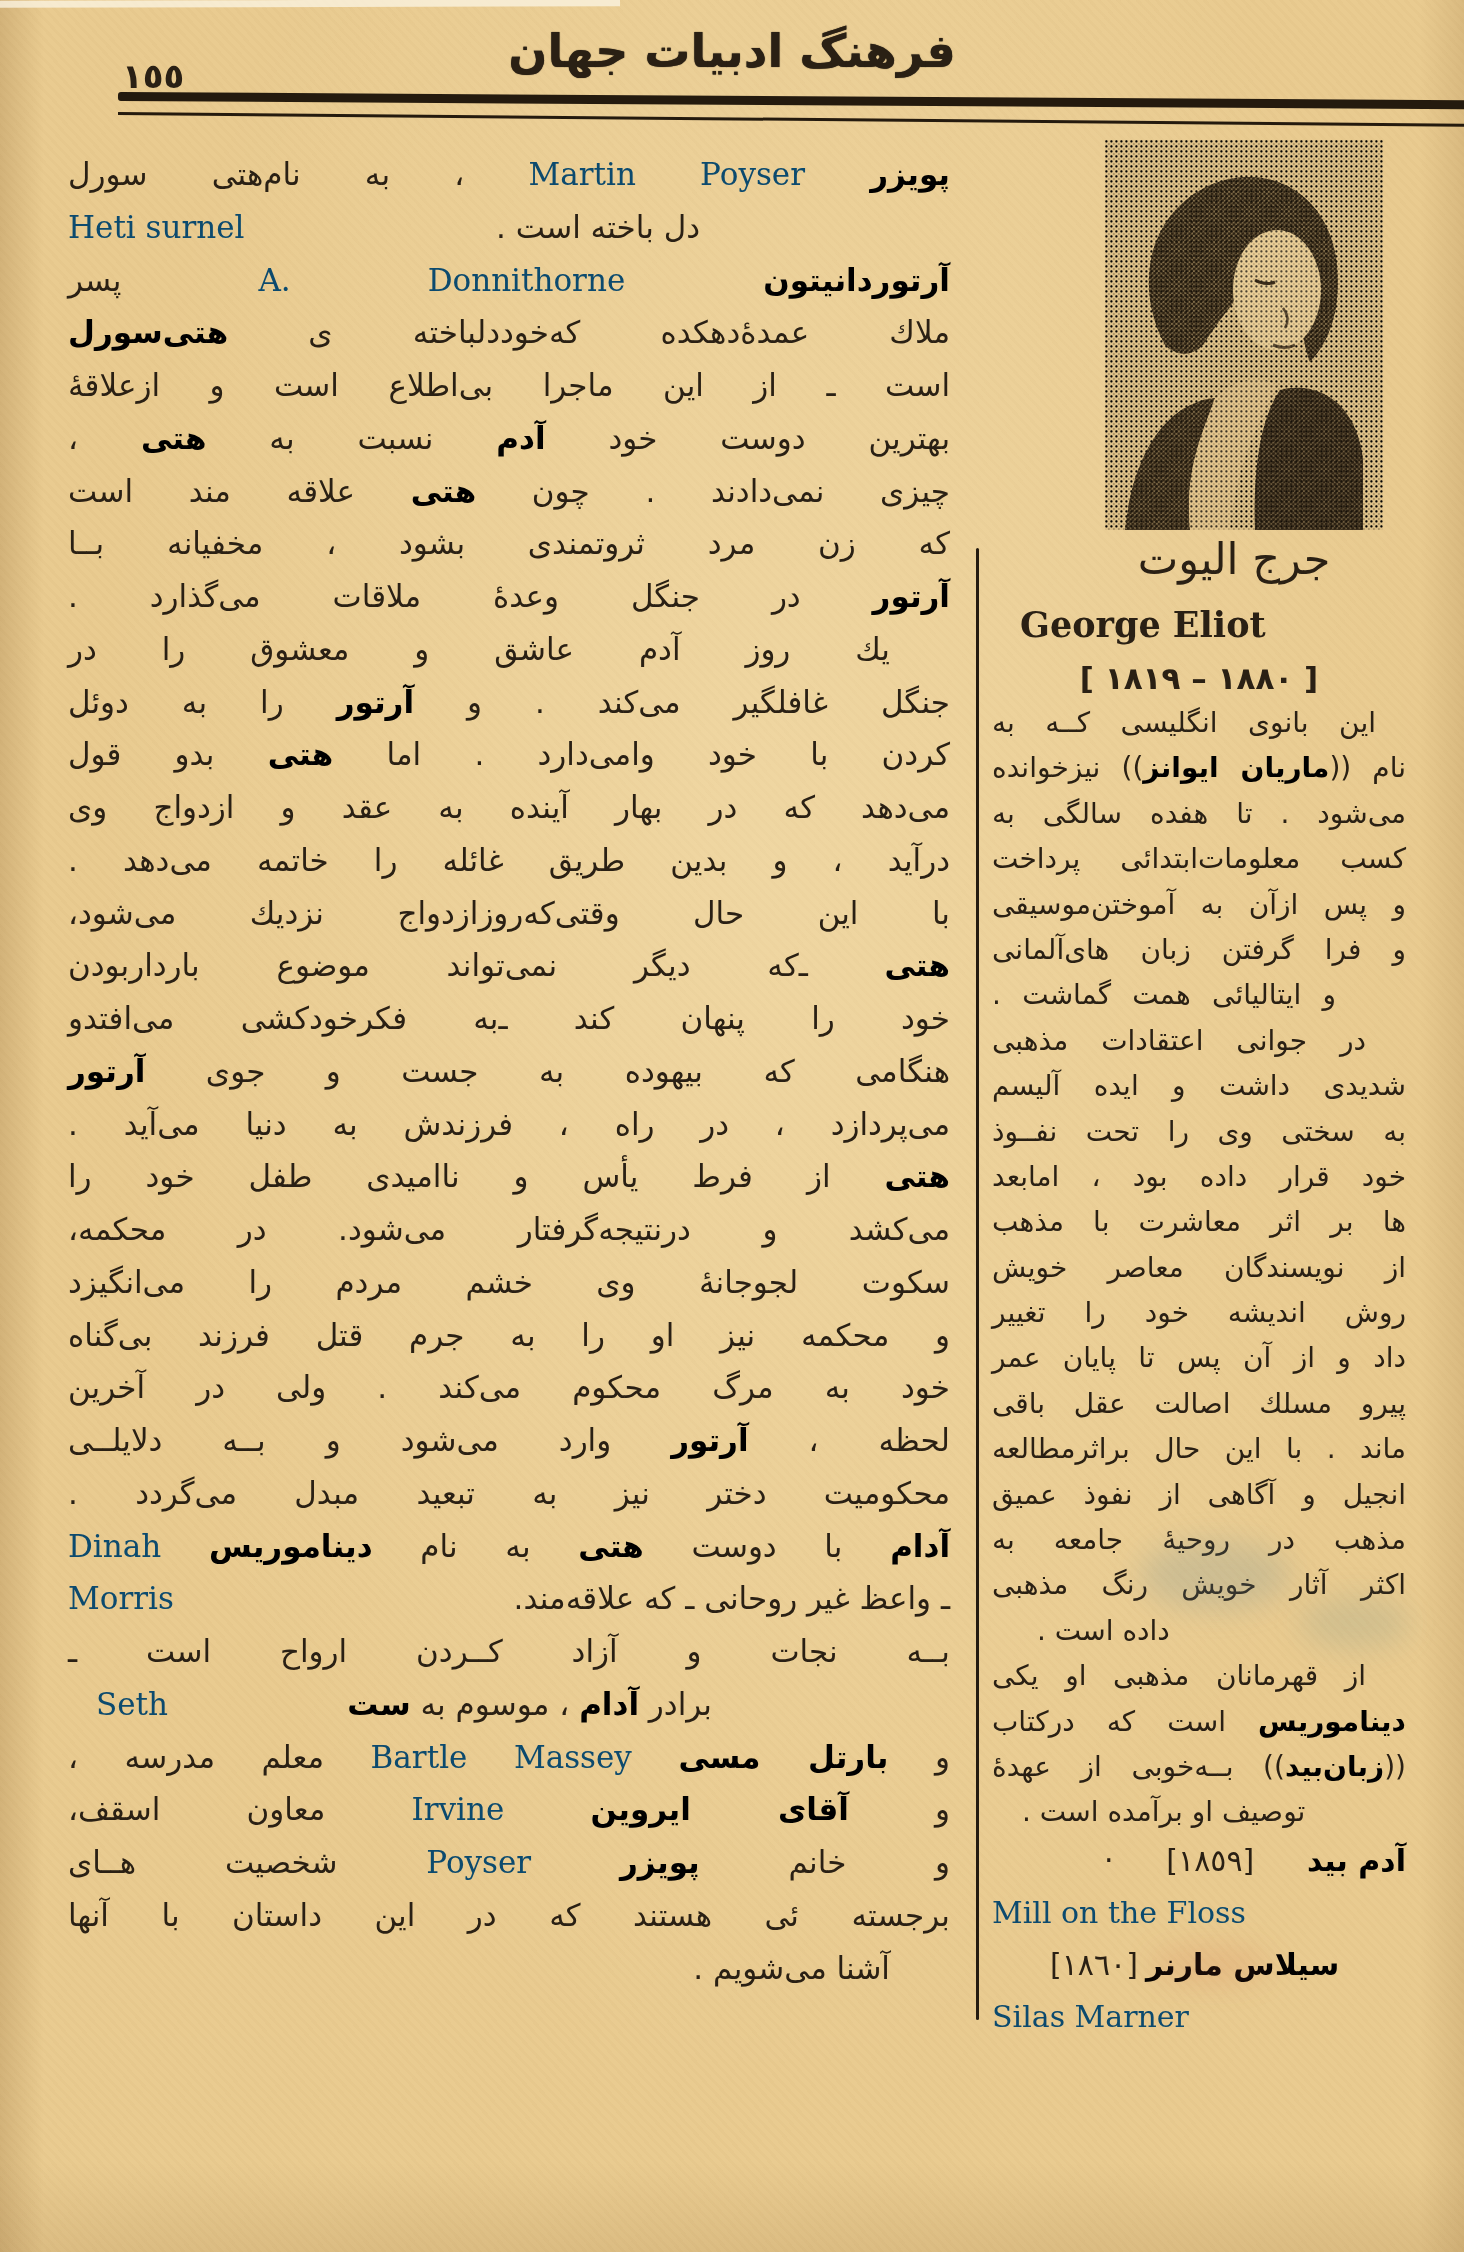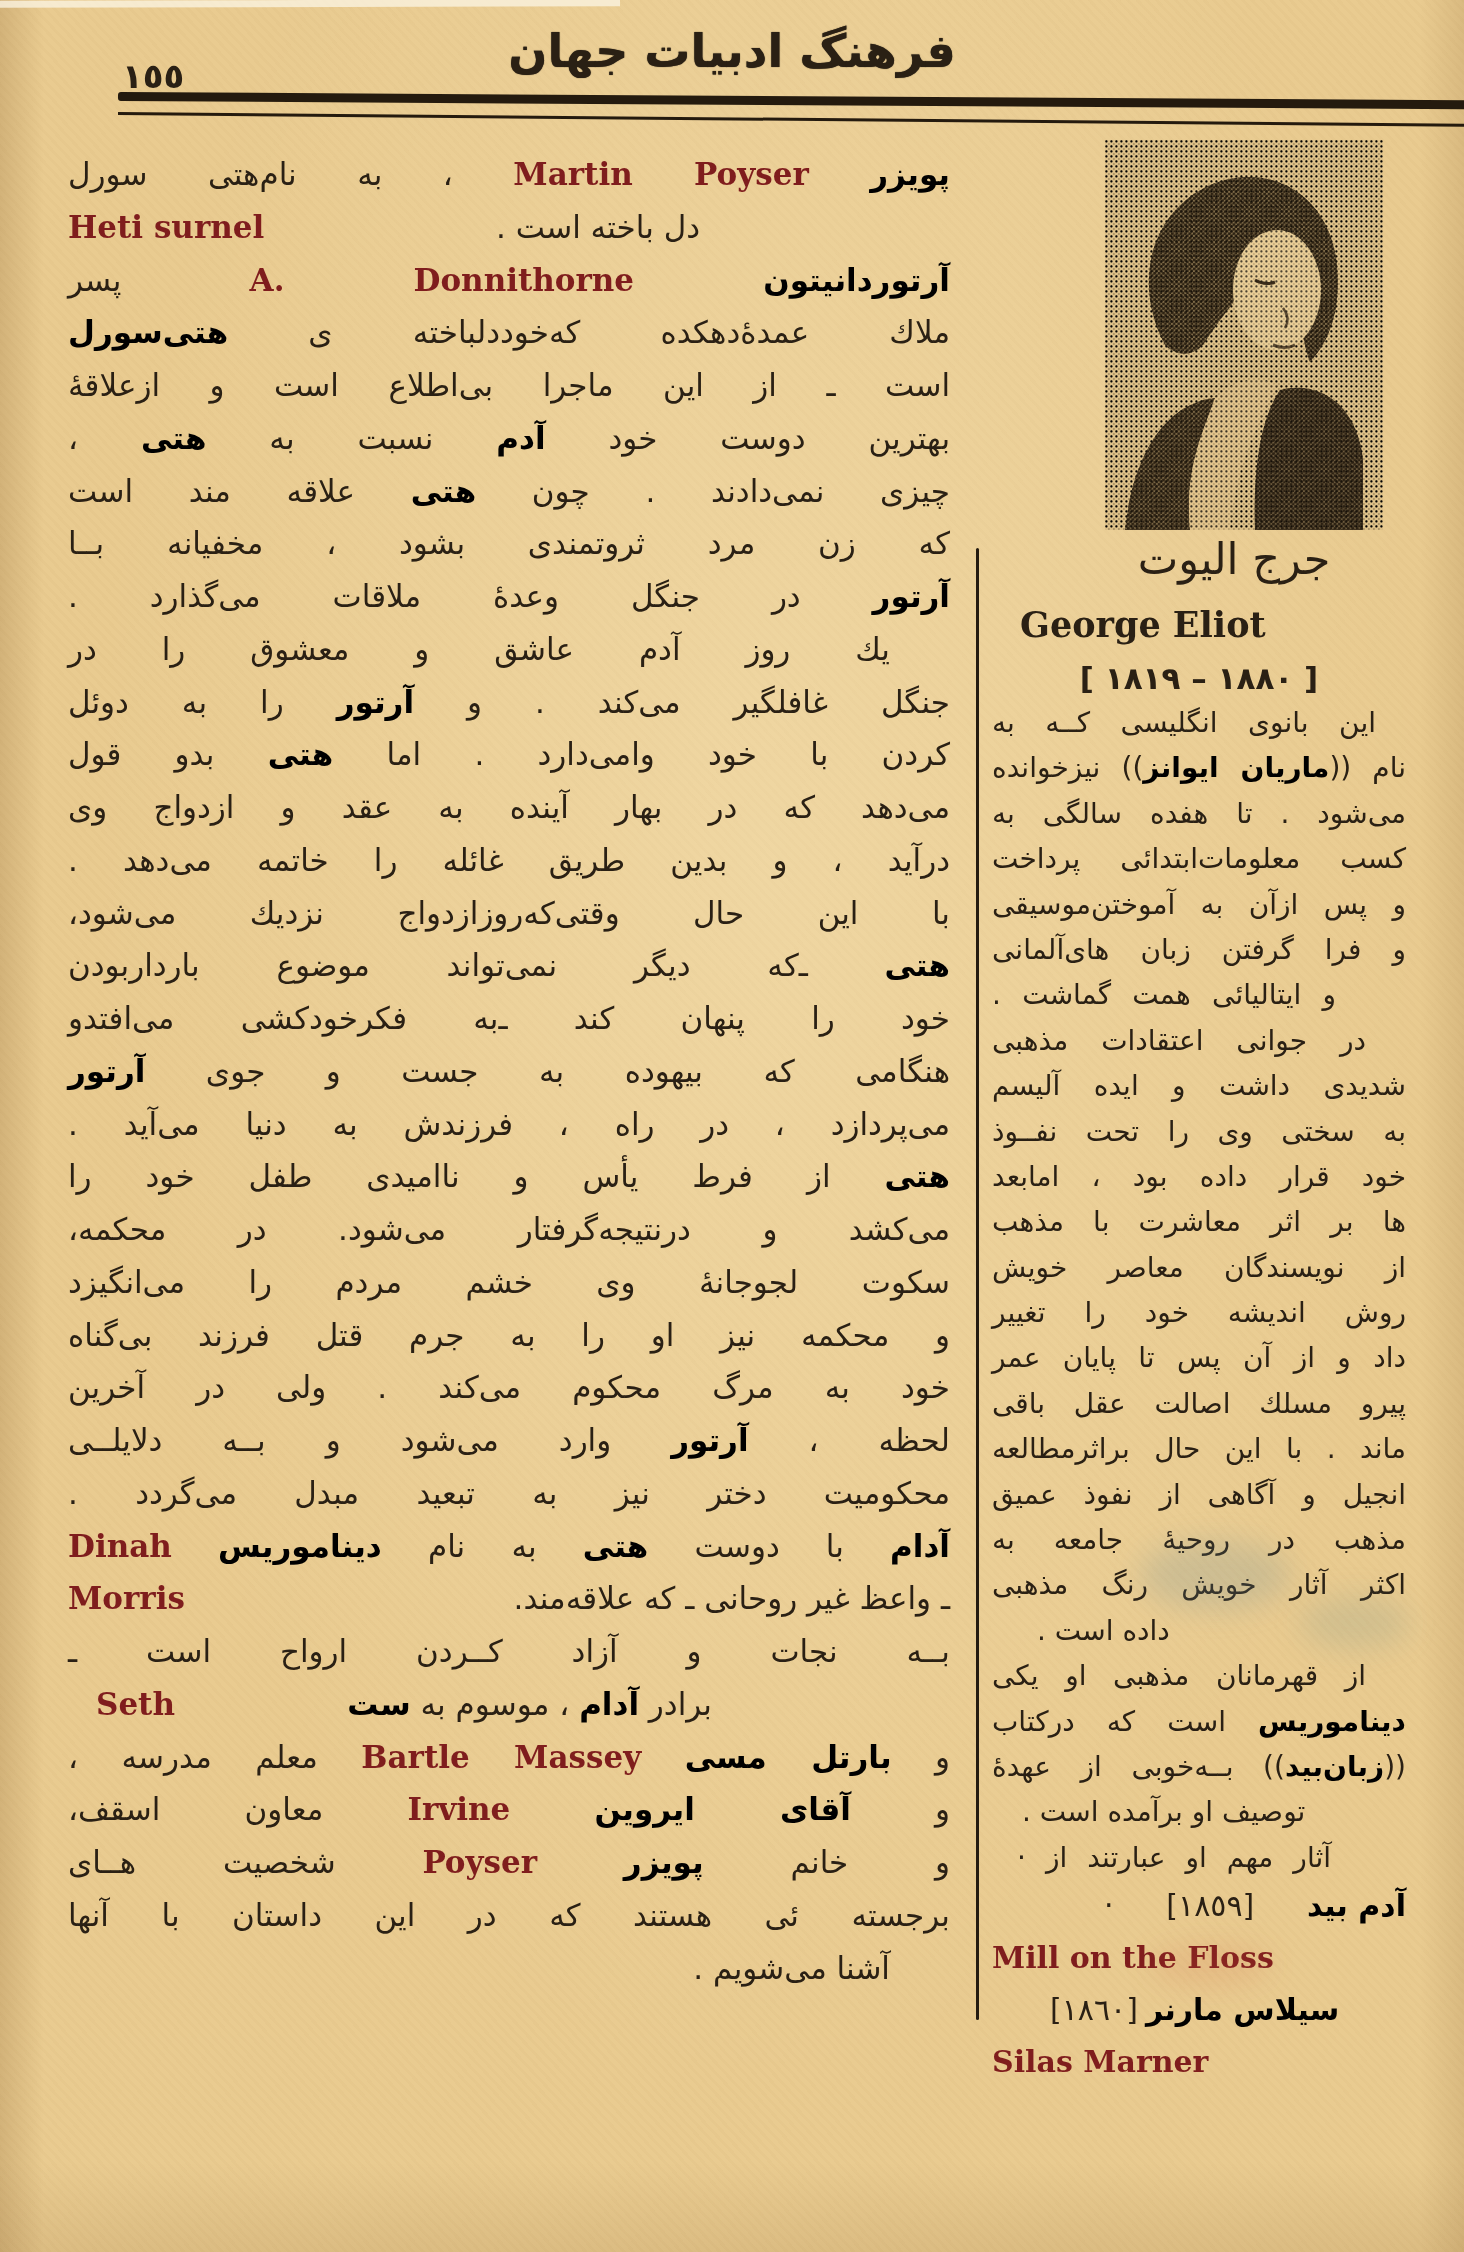--- a/index.html
+++ b/index.html
@@ -27,21 +27,21 @@
   #right-body{left:992px;top:700px;width:414px;font-size:28px;}
   #right-body .ln{height:45.4px;line-height:45.4px;}
   #right-body .ln.tall{height:52px;line-height:52px;font-size:30px;}
   .ln{position:relative;}
   .m-j{text-align:justify;text-align-last:justify;}
   .m-l{text-align:left;}
   .m-r{text-align:right;}
   .m-f{display:flex;justify-content:space-between;align-items:baseline;}
   .m-g{display:flex;justify-content:flex-start;gap:8px;align-items:baseline;}
   .b{font-weight:700;color:#000000;}
-  .lat{font-family:"DejaVu Serif","Liberation Serif",serif;font-weight:700;color:#7f1d1d;}
+  .lat{font-family:"DejaVu Serif","Liberation Serif",serif;font-weight:400;color:#0c4a6e;}
   
   #divider{left:976px;top:548px;width:3px;height:1472px;background:#241b10;border-radius:2px;}
   
   #fa-heading{left:992px;top:534px;width:414px;text-align:center;font-size:43px;font-weight:400;
     padding-left:70px;box-sizing:border-box;}
   #en-heading{left:992px;top:604px;width:414px;text-align:left;padding-left:28px;box-sizing:border-box;
     font-family:"DejaVu Serif","Liberation Serif",serif;font-weight:700;font-size:35px;}
   #dates{left:992px;top:660px;width:414px;text-align:center;font-size:31px;letter-spacing:3px;font-weight:700;}
   
   #portrait{left:1105px;top:140px;width:278px;height:390px;}
@@ -168,21 +168,20 @@
     <div class="ln m-j" dir="rtl"><span>پیرو مسلك اصالت عقل باقی</span></div>
     <div class="ln m-j" dir="rtl"><span>ماند . با این حال براثرمطالعه</span></div>
     <div class="ln m-j" dir="rtl"><span>انجیل و آگاهی از نفوذ عمیق</span></div>
     <div class="ln m-j" dir="rtl"><span>مذهب در روحیهٔ جامعه به</span></div>
     <div class="ln m-j" dir="rtl"><span>اكثر آثار خویش رنگ مذهبی</span></div>
     <div class="ln m-l" dir="rtl" style="padding-left: 45px;"><span>داده است .</span></div>
     <div class="ln m-j" dir="rtl" style="padding-right: 40px;"><span>از قهرمانان مذهبی او یكی</span></div>
     <div class="ln m-j" dir="rtl"><span class="b">دیناموریس</span><span> است كه دركتاب</span></div>
     <div class="ln m-j" dir="rtl"><span>((</span><span class="b">زبان‌بید</span><span>)) بــه‌خوبی از عهدهٔ</span></div>
     <div class="ln m-l" dir="rtl" style="padding-left: 30px;"><span>توصیف او برآمده است .</span></div>
-    <div class="ln m-j" dir="rtl" style="padding-left: 25px; padding-right: 75px;"><span>آثار مهم او عبارتند از ·</span></div>
     <div class="ln m-f tall" dir="ltr" style="padding-left: 112px;">
       <span><span>·</span></span>
       <span dir="ltr"><span>[١٨٥٩]</span></span>
       <span dir="rtl"><span class="b">آدم بید</span></span>
     </div>
     <div class="ln m-l tall" dir="ltr"><span dir="ltr"><span class="b lat" dir="ltr">Mill on the Floss</span></span></div>
     <div class="ln m-g tall" dir="ltr" style="padding-left: 58px;">
       <span dir="ltr"><span>[١٨٦٠]</span></span>
       <span dir="rtl"><span class="b">سیلاس مارنر</span></span>
     </div>

